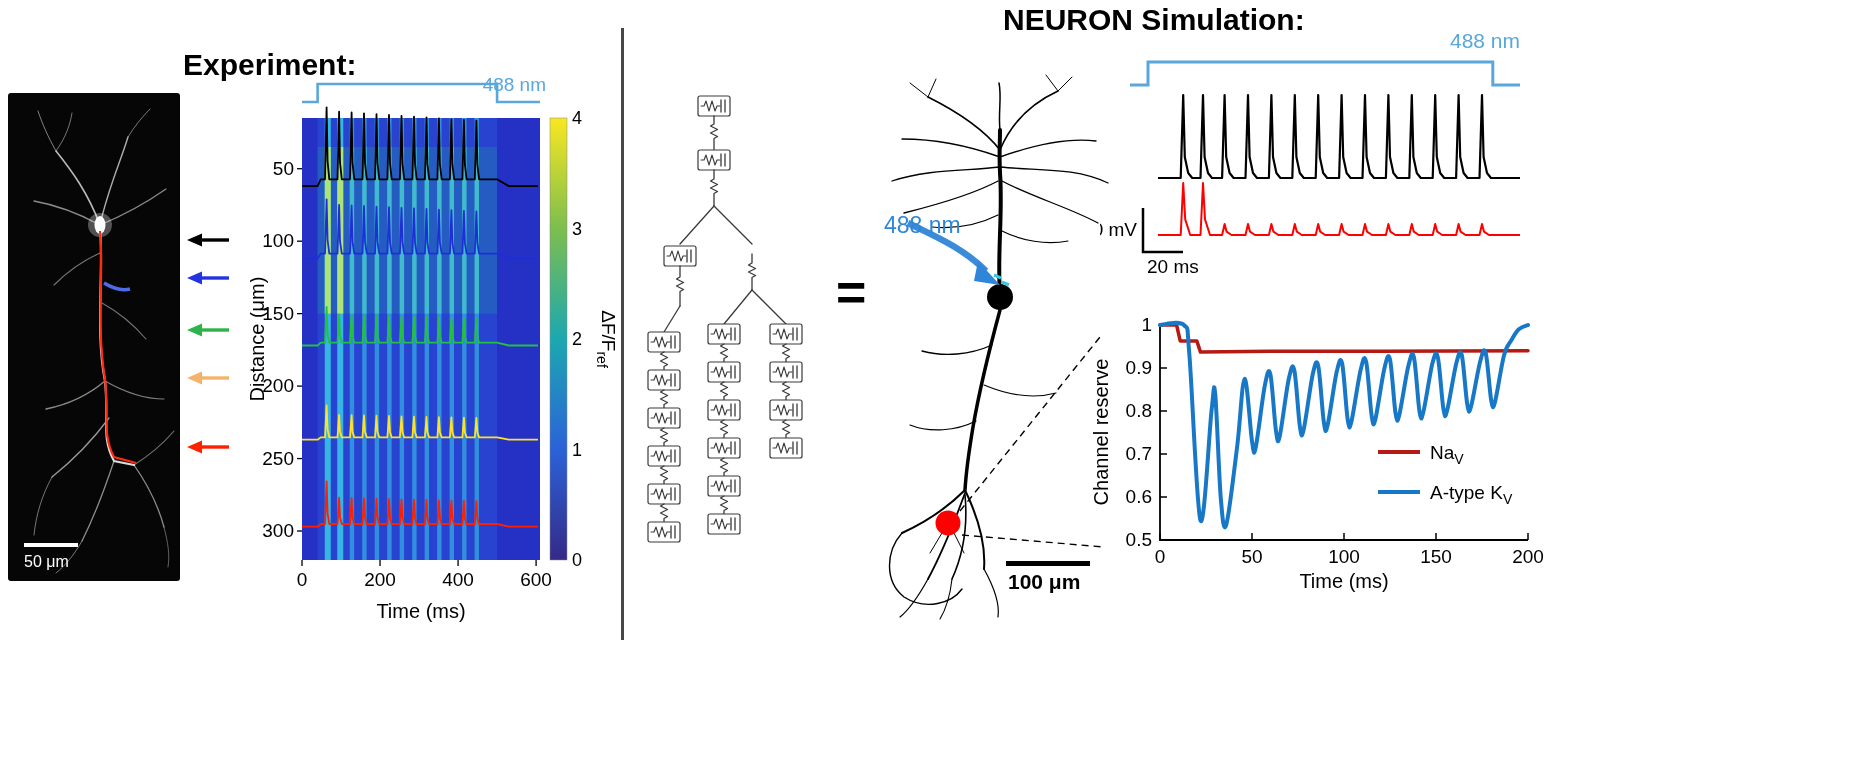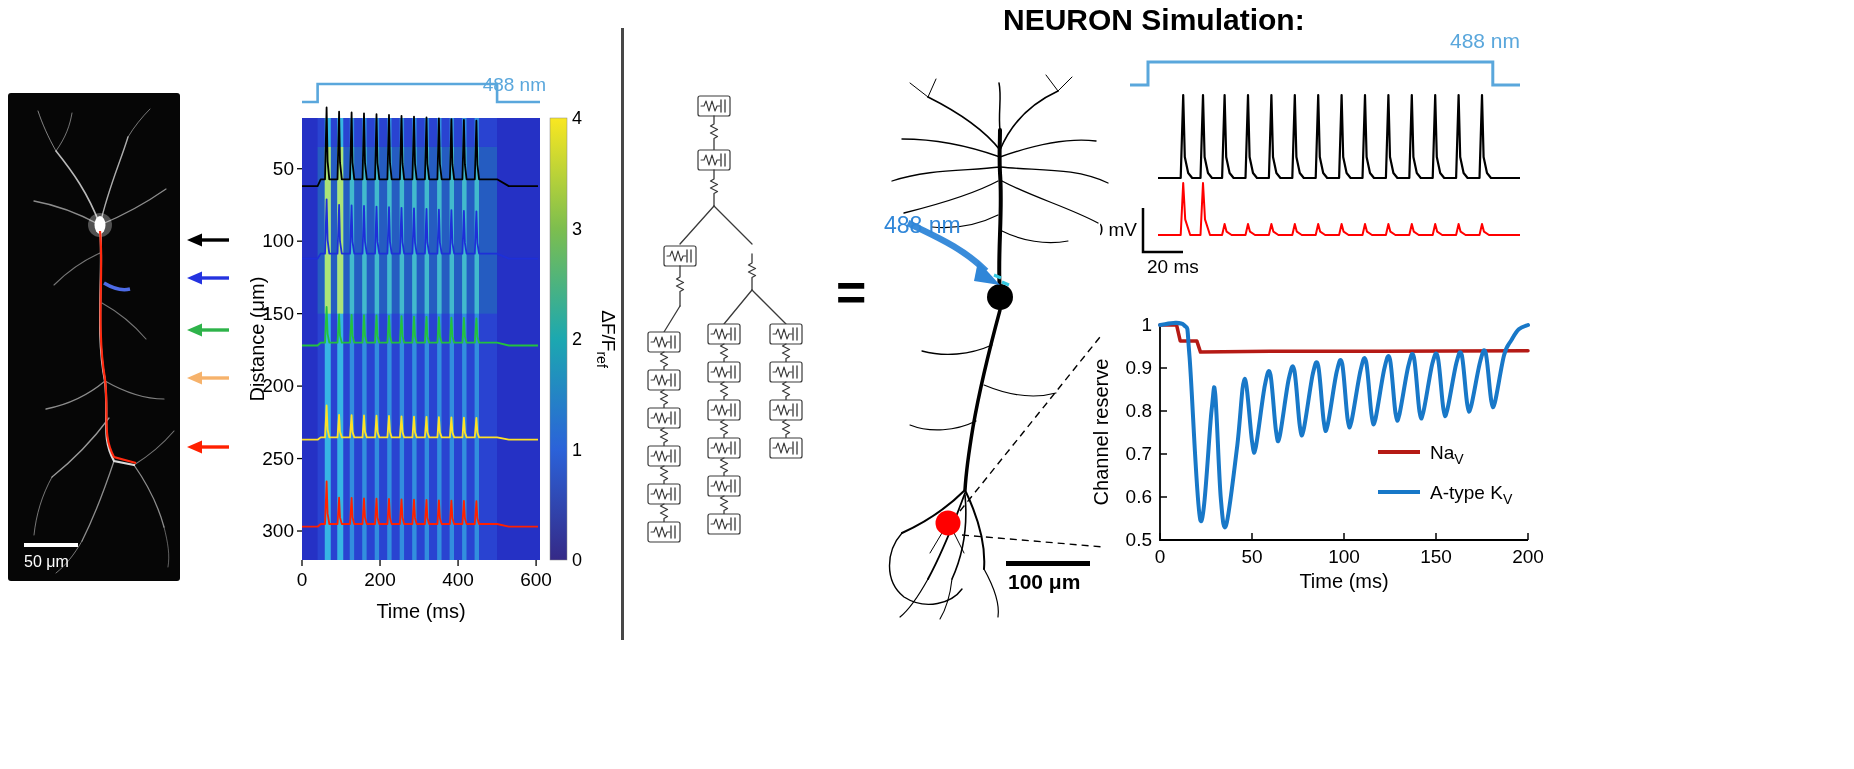--- a/index.html
+++ b/index.html
@@ -9,20 +9,21 @@
   .title{font-weight:700;font-size:30px;white-space:nowrap;}
   .equals{font-size:52px;font-weight:700;line-height:1;}
   .divider{background:#474747;}
   svg text{font-family:"Liberation Sans", sans-serif;}
 </style>
 </head>
 <body>
 
 <div class="fig">
 
+  <div class="abs title" style="left:183px;top:48px;">Experiment:</div>
 
   <svg class="abs" style="left:8px;top:93px;" width="172" height="488" viewBox="0 0 172 488">
     <rect x="0" y="0" width="172" height="488" rx="3" fill="#060606"></rect>
     <g stroke="#e6e6e6" fill="none" stroke-linecap="round">
       <path d="M92,132 C96,178 87,238 97,288 C101,325 93,345 106,368 L126,372" stroke-width="2.2" opacity="0.95"></path>
       <path d="M92,132 C80,100 64,78 48,58" stroke-width="1.6" opacity="0.8"></path>
       <path d="M92,132 C100,96 112,70 120,44" stroke-width="1.4" opacity="0.75"></path>
       <path d="M92,132 C70,120 48,112 26,108" stroke-width="1.3" opacity="0.6"></path>
       <path d="M92,132 C116,122 138,110 158,96" stroke-width="1.2" opacity="0.6"></path>
       <path d="M48,58 C40,44 34,30 30,18" stroke-width="1" opacity="0.55"></path>

